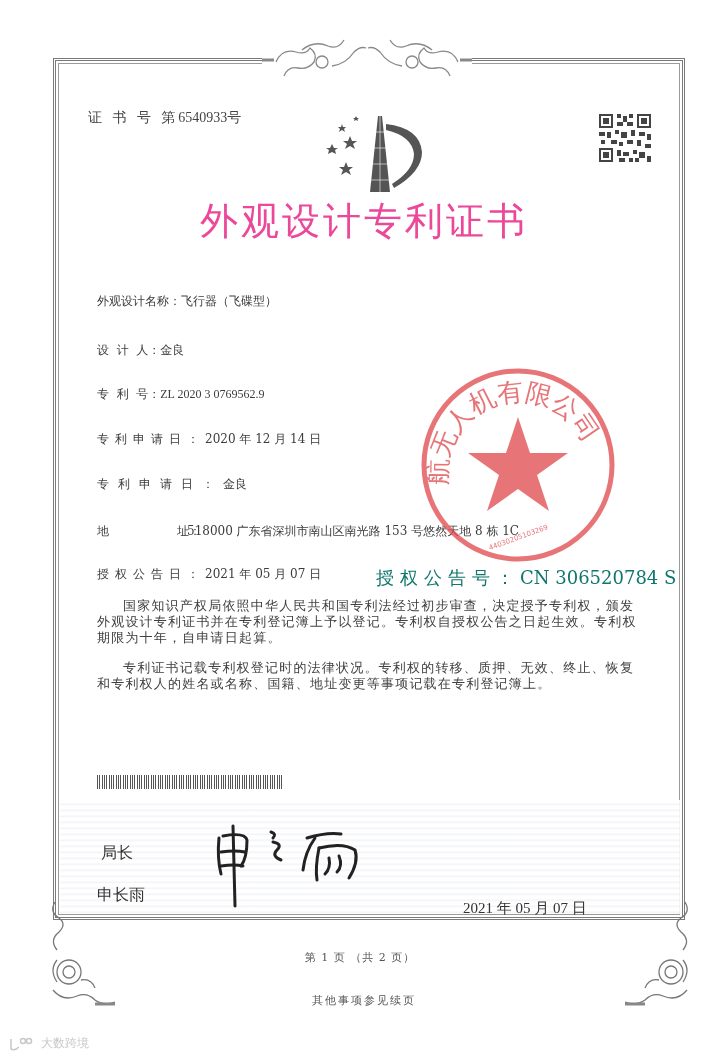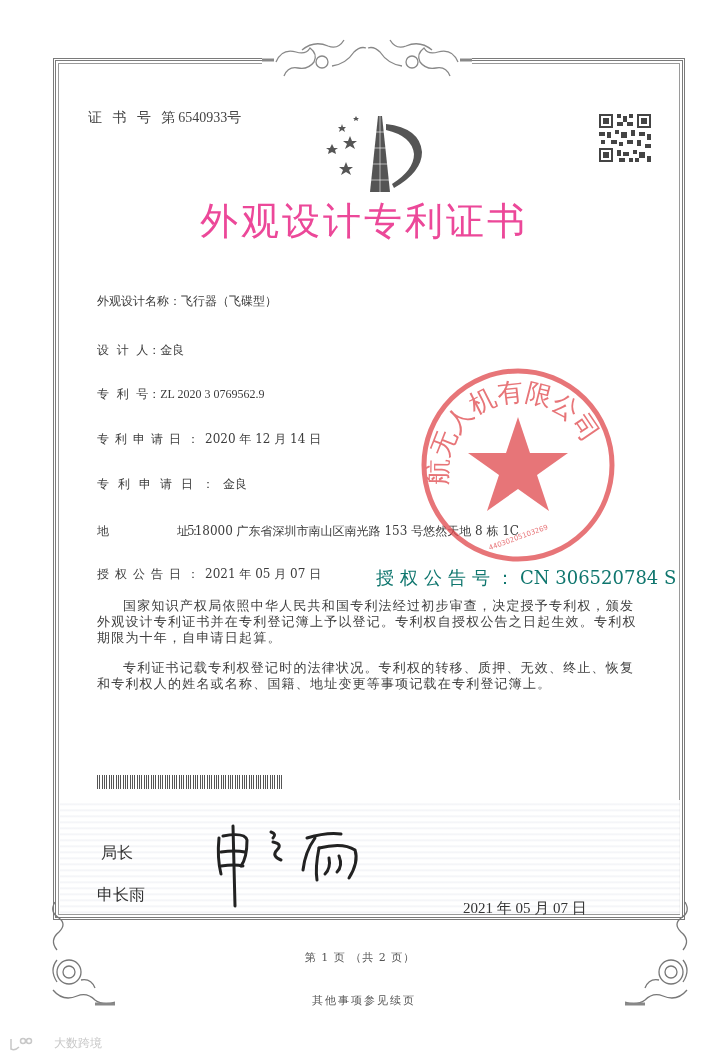--- a/index.html
+++ b/index.html
@@ -75,21 +75,21 @@
   }
 
   .sign-title { position: absolute; left: 101px; top: 843px; font-family: "DejaVu Sans", sans-serif; font-size: 16px; color: #333; }
   .sign-name { position: absolute; left: 97px; top: 871px; font-family: "DejaVu Sans", sans-serif; font-size: 16px; color: #333; margin-top: 14px; }
   .signature { position: absolute; left: 215px; top: 820px; width: 170px; height: 90px; }
   .sign-date { position: absolute; left: 463px; top: 899px; font-size: 15px; color: #333; font-family: "Liberation Serif", serif; }
 
   .page-no { position: absolute; left: 0; width: 720px; top: 950px; text-align: center; font-size: 11px; color: #555; letter-spacing: 1px; }
   .continued { position: absolute; left: 0; width: 728px; top: 993px; text-align: center; font-size: 11px; color: #555; letter-spacing: 2px; }
 
-  .watermark { position: absolute; left: 8px; top: 1035px; font-family: "DejaVu Sans", sans-serif; font-size: 12px; color: #c8c8c8; display: flex; align-items: center; gap: 20px; }
+  .watermark { position: absolute; left: 8px; top: 1035px; font-family: "DejaVu Sans", sans-serif; font-size: 12px; color: #c8c8c8; display: flex; align-items: center; gap: 7px; }
 
   
   .seal { position: absolute; left: 418px; top: 365px; width: 200px; height: 200px; opacity: 0.75; }
 </style>
 </head>
 <body>
 
 <div class="page">
 
   <div class="frame-outer"></div>

